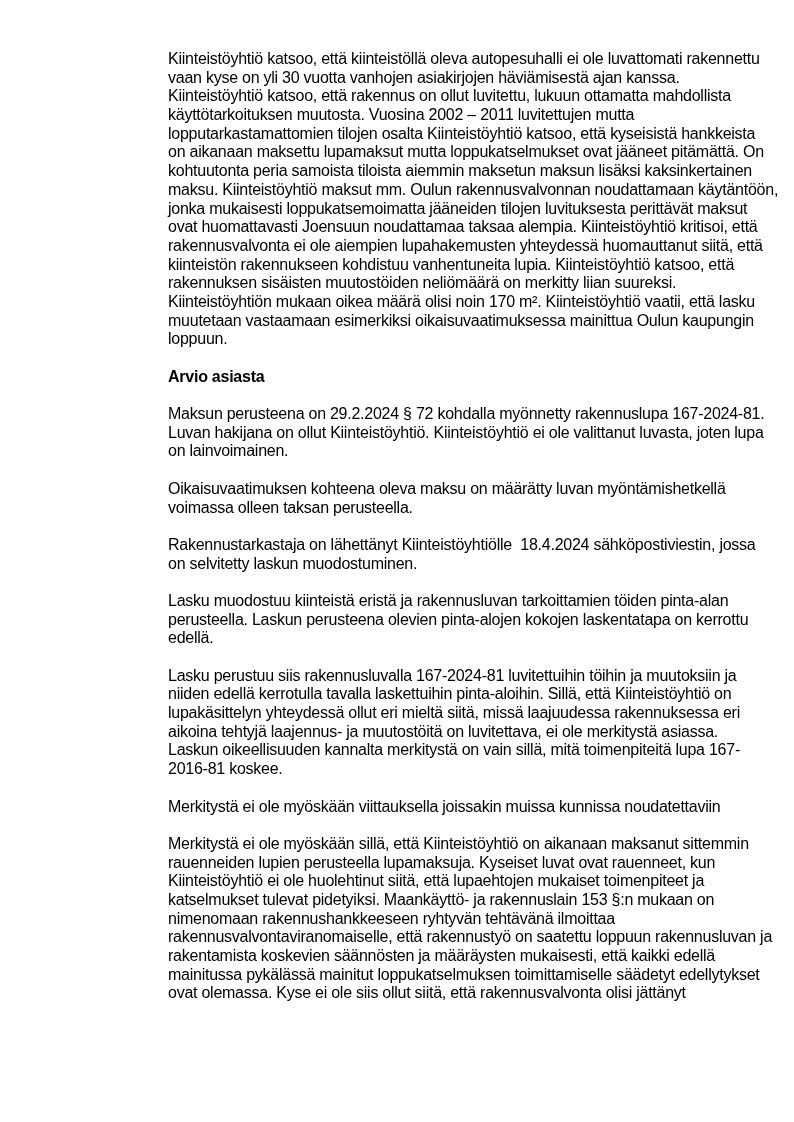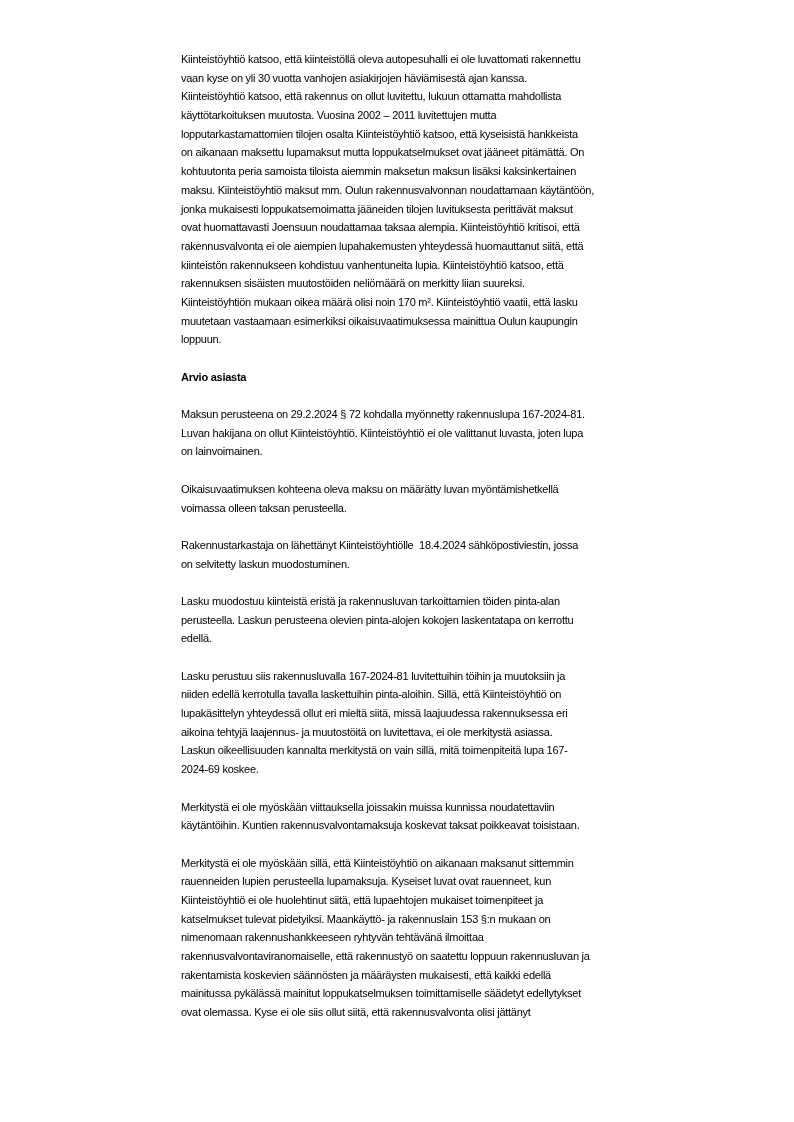--- a/index.html
+++ b/index.html
@@ -10,25 +10,25 @@
   .page {
     position: relative;
     width: 794px;
     height: 1122px;
     background: #ffffff;
     overflow: hidden;
     font-family: "Liberation Sans", "DejaVu Sans", sans-serif;
   }
   .doc-body {
     position: absolute;
-    left: 181px;
+    left: 168px;
     top: 50px;
     width: 600px;
     color: #000000;
-    font-size: 11px;
+    font-size: 16px;
     line-height: 18.7px;
     letter-spacing: -0.25px;
     font-weight: 400;
   }
   .block {
     margin: 0 0 18.7px 0;
   }
   .line {
     white-space: pre;
     height: 18.7px;
@@ -80,25 +80,24 @@
         <div class="line">Lasku muodostuu kiinteistä eristä ja rakennusluvan tarkoittamien töiden pinta-alan</div>
         <div class="line">perusteella. Laskun perusteena olevien pinta-alojen kokojen laskentatapa on kerrottu</div>
         <div class="line">edellä.</div>
       </div>
       <div class="block paragraph">
         <div class="line">Lasku perustuu siis rakennusluvalla 167-2024-81 luvitettuihin töihin ja muutoksiin ja</div>
         <div class="line">niiden edellä kerrotulla tavalla laskettuihin pinta-aloihin. Sillä, että Kiinteistöyhtiö on</div>
         <div class="line">lupakäsittelyn yhteydessä ollut eri mieltä siitä, missä laajuudessa rakennuksessa eri</div>
         <div class="line">aikoina tehtyjä laajennus- ja muutostöitä on luvitettava, ei ole merkitystä asiassa.</div>
         <div class="line">Laskun oikeellisuuden kannalta merkitystä on vain sillä, mitä toimenpiteitä lupa 167-</div>
-        <div class="line">2024-69 koskee.</div>
+        <div class="line">2016-81 koskee.</div>
       </div>
       <div class="block paragraph">
         <div class="line">Merkitystä ei ole myöskään viittauksella joissakin muissa kunnissa noudatettaviin</div>
-        <div class="line">käytäntöihin. Kuntien rakennusvalvontamaksuja koskevat taksat poikkeavat toisistaan.</div>
       </div>
       <div class="block paragraph">
         <div class="line">Merkitystä ei ole myöskään sillä, että Kiinteistöyhtiö on aikanaan maksanut sittemmin</div>
         <div class="line">rauenneiden lupien perusteella lupamaksuja. Kyseiset luvat ovat rauenneet, kun</div>
         <div class="line">Kiinteistöyhtiö ei ole huolehtinut siitä, että lupaehtojen mukaiset toimenpiteet ja</div>
         <div class="line">katselmukset tulevat pidetyiksi. Maankäyttö- ja rakennuslain 153 §:n mukaan on</div>
         <div class="line">nimenomaan rakennushankkeeseen ryhtyvän tehtävänä ilmoittaa</div>
         <div class="line">rakennusvalvontaviranomaiselle, että rakennustyö on saatettu loppuun rakennusluvan ja</div>
         <div class="line">rakentamista koskevien säännösten ja määräysten mukaisesti, että kaikki edellä</div>
         <div class="line">mainitussa pykälässä mainitut loppukatselmuksen toimittamiselle säädetyt edellytykset</div>

